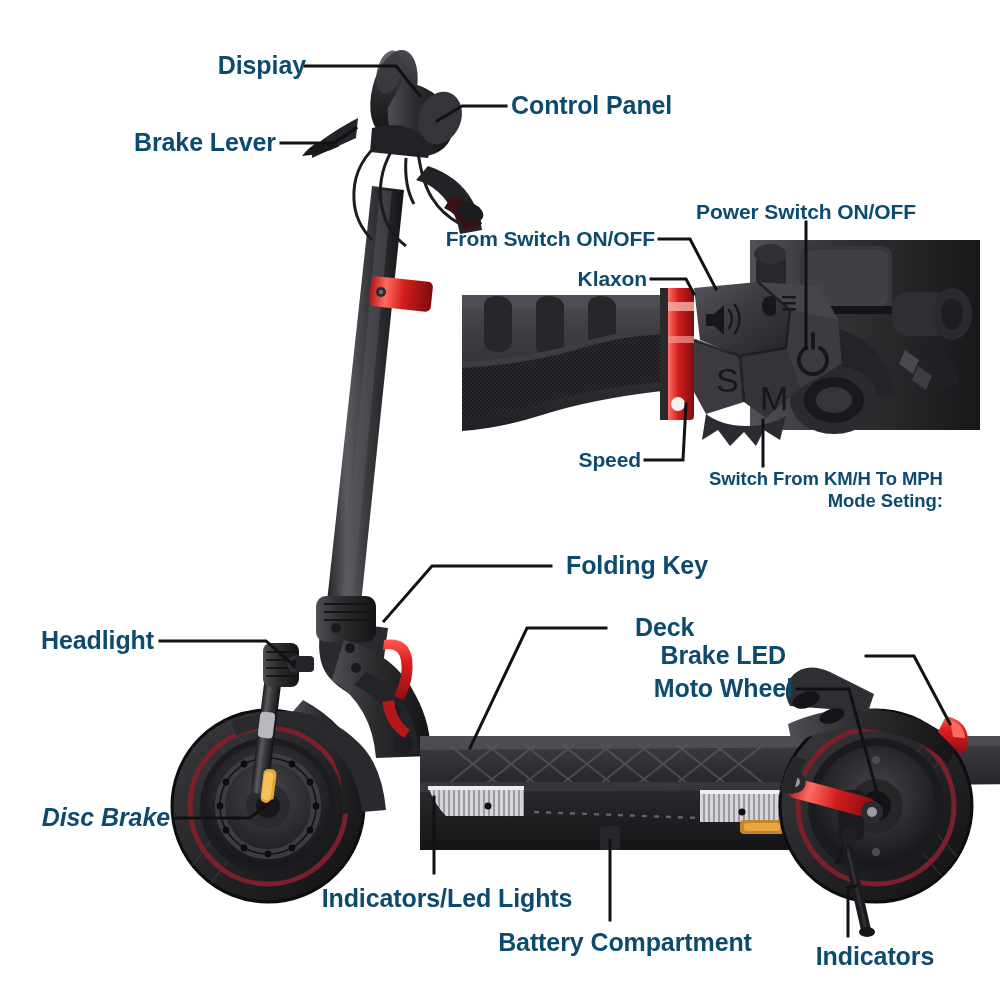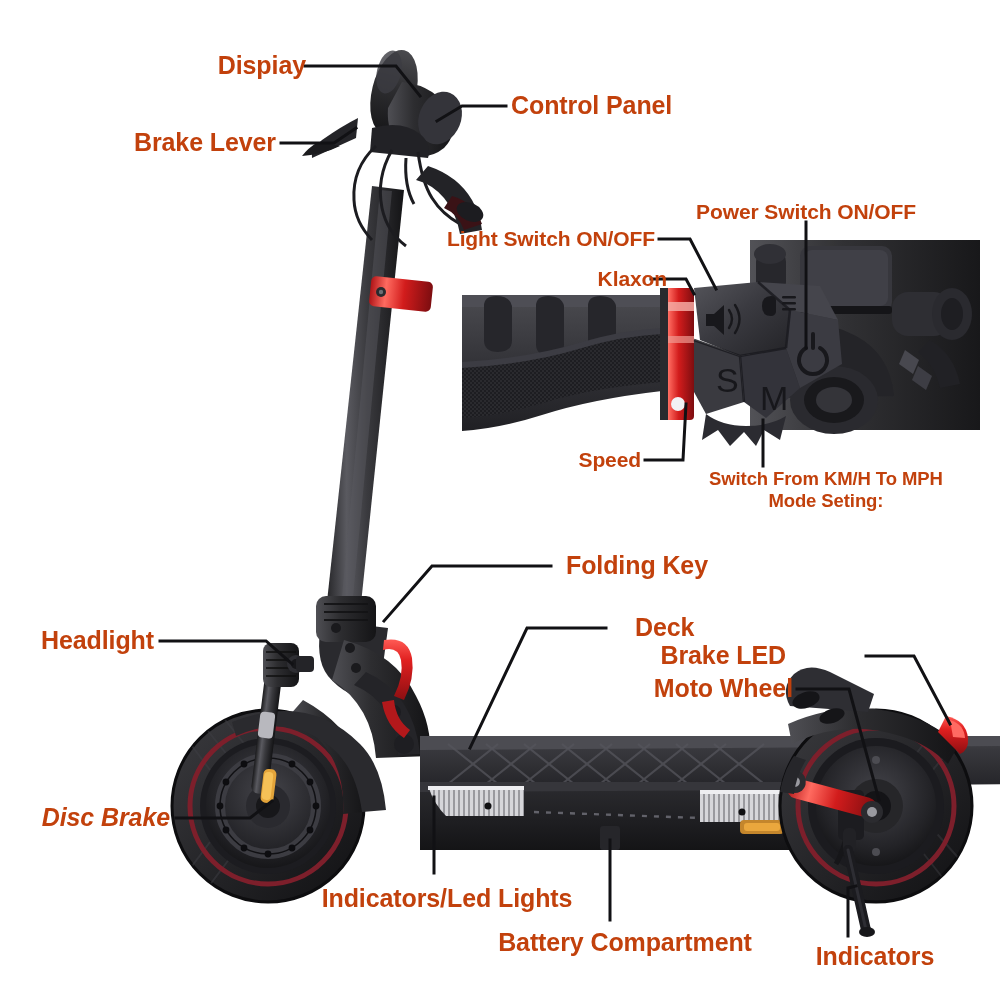--- a/index.html
+++ b/index.html
@@ -19,32 +19,32 @@
     overflow: hidden;
   }
   #art {
     position: absolute;
     left: 0; top: 0;
     width: 1000px;
     height: 1000px;
   }
   .lbl {
     position: absolute;
-    color: #c2410c;
+    color: #0c4a6e;
     font-family: "Liberation Sans", sans-serif;
     font-weight: 700;
     white-space: nowrap;
     letter-spacing: -0.1px;
     line-height: 1.18;
   }
   .lbl.sz-lg { font-size: 25px; }
   .lbl.sz-md { font-size: 21px; }
   .lbl.sz-sm { font-size: 18.5px; }
   .lbl.l-right { text-align: right; transform: translate(-100%, -50%); }
-  .lbl.l-left  { text-align: center;  transform: translate(0, -50%); }
+  .lbl.l-left  { text-align: right;  transform: translate(0, -50%); }
   .lbl.l-center{ text-align: center; transform: translate(-50%, 0); }
 </style>
 </head>
 <body>
 
 <div id="stage">
 
   <svg id="art" viewBox="0 0 1000 1000">
     <defs>
       <linearGradient id="gBody" x1="0" y1="0" x2="0" y2="1">
@@ -436,23 +436,23 @@
   </svg>
 
   <div class="lbl sz-lg l-right" style="left:306px; top:66px;">Dispiay</div>
 
   <div class="lbl sz-lg l-left" style="left:511px; top:106px;">Control Panel</div>
 
   <div class="lbl sz-md l-center" style="left:806px; top:200px;">Power Switch ON/OFF</div>
 
   <div class="lbl sz-lg l-right" style="left:276px; top:143px;">Brake Lever</div>
 
-  <div class="lbl sz-md l-right" style="left:655px; top:239px;">Light Switch ON/OFF</div>
-
-  <div class="lbl sz-md l-right" style="left:647px; top:279px;margin-left:20px;">Klaxon</div>
+  <div class="lbl sz-md l-right" style="left:655px; top:239px;">From Switch ON/OFF</div>
+
+  <div class="lbl sz-md l-right" style="left:647px; top:279px;">Klaxon</div>
 
   <div class="lbl sz-md l-right" style="left:641px; top:460px;">Speed</div>
 
   <div class="lbl sz-sm l-left" style="left:709px; top:468px; transform:none;">
     <div>Switch From KM/H To MPH</div>
     <div>Mode Seting:</div>
   </div>
 
   <div class="lbl sz-lg l-left" style="left:566px; top:566px;">Folding Key</div>
 

